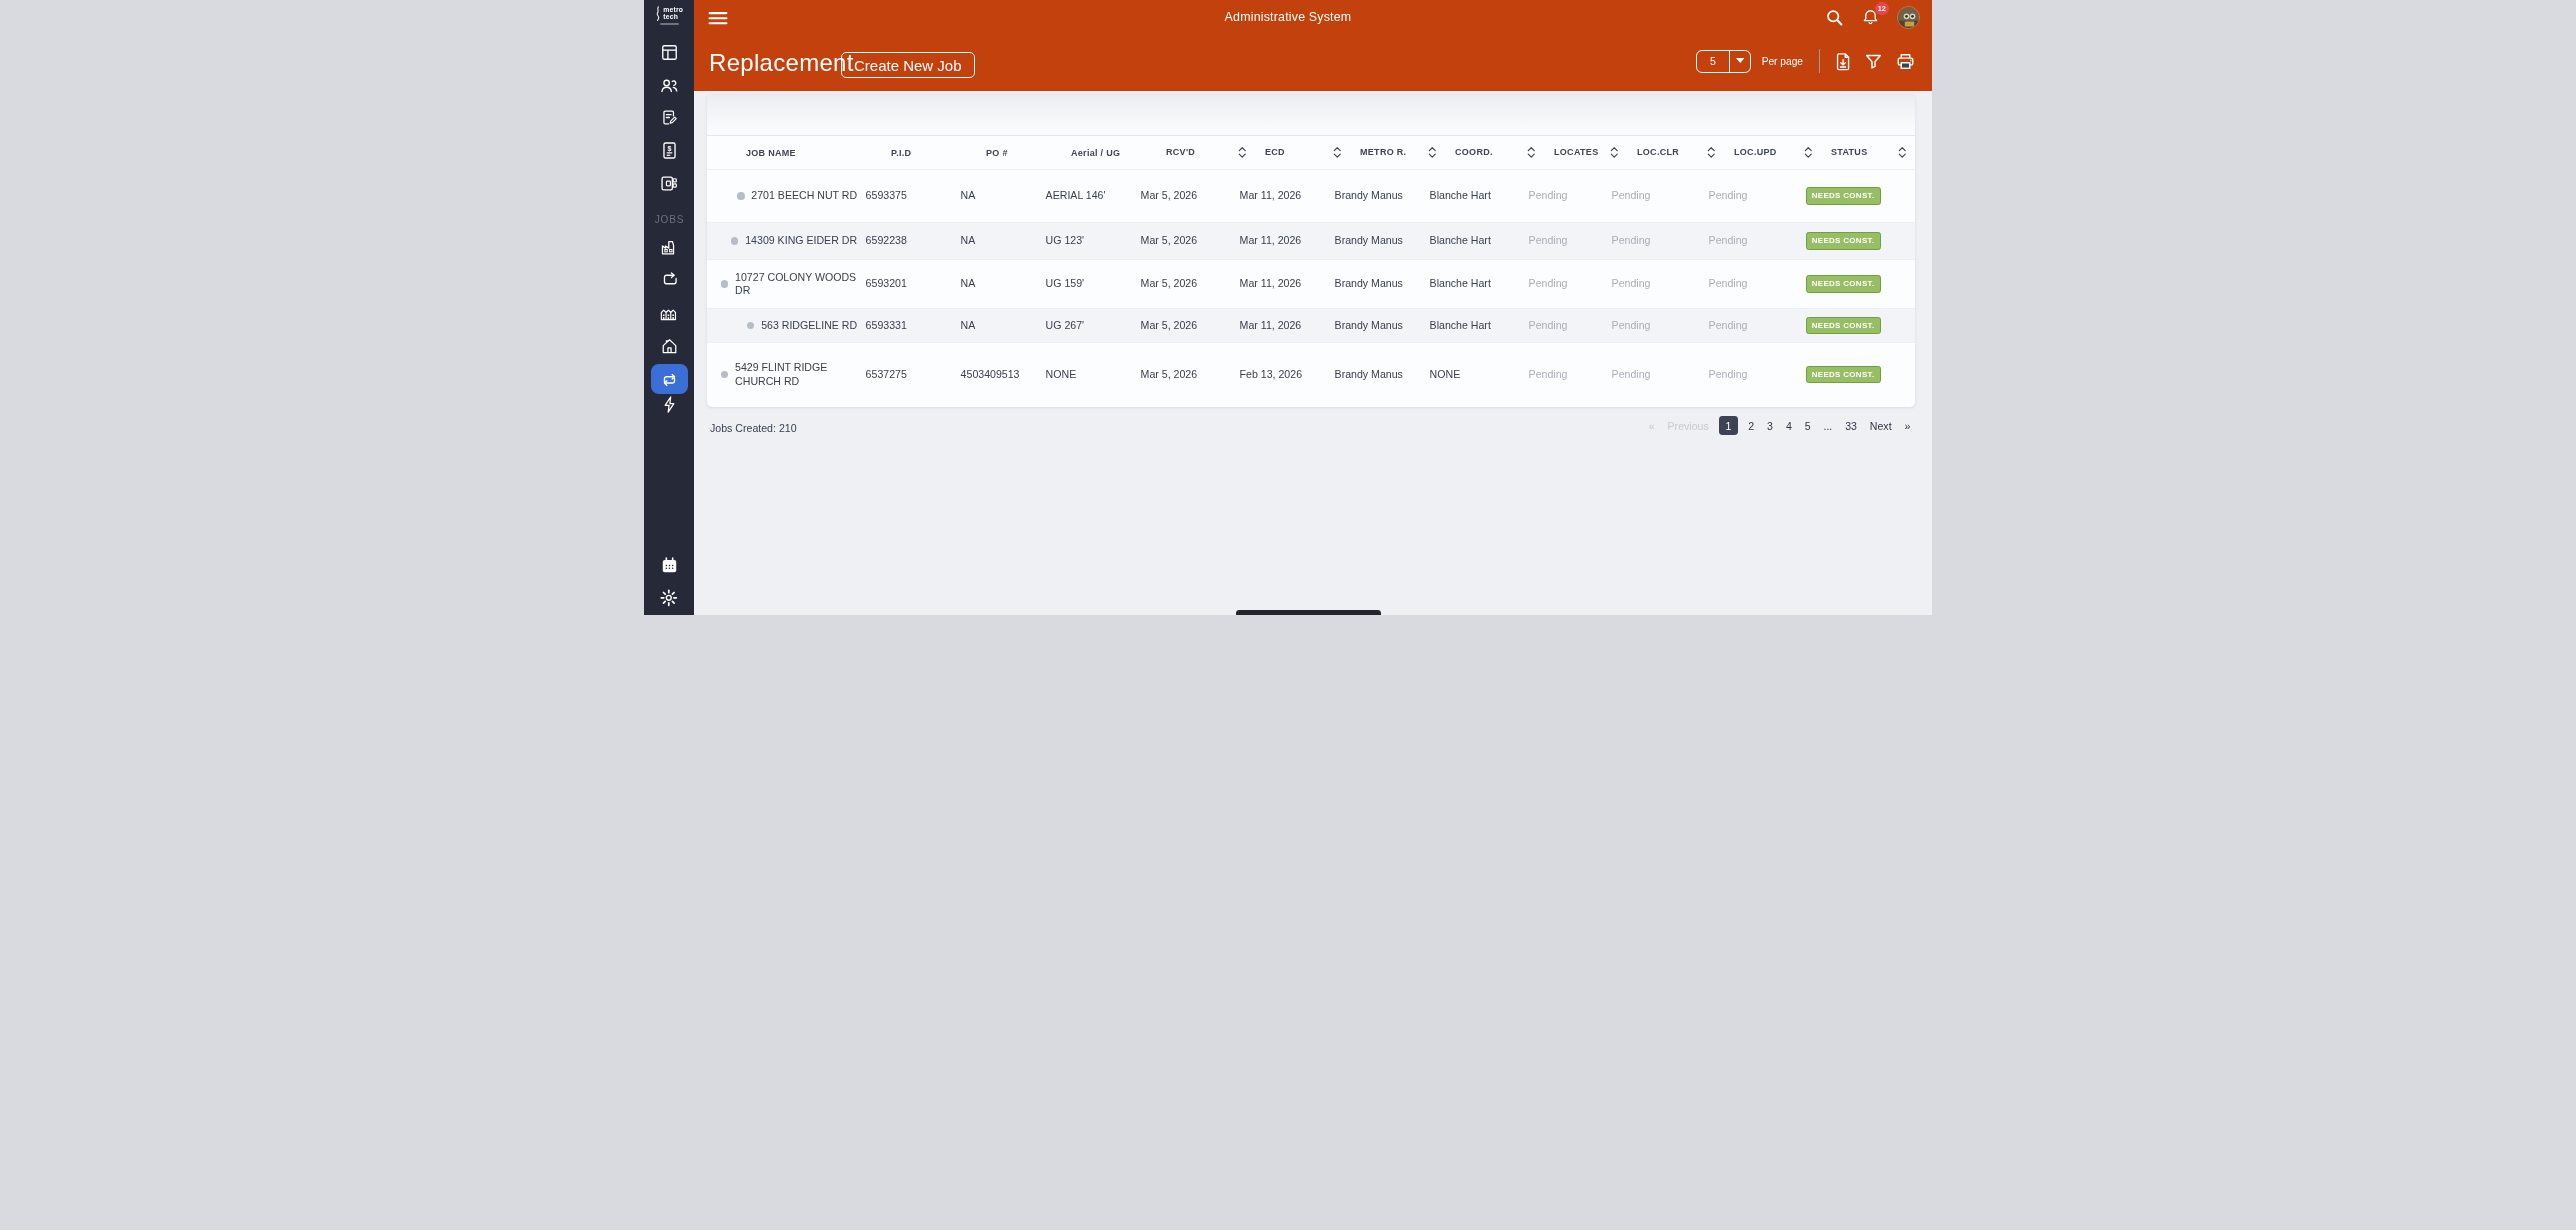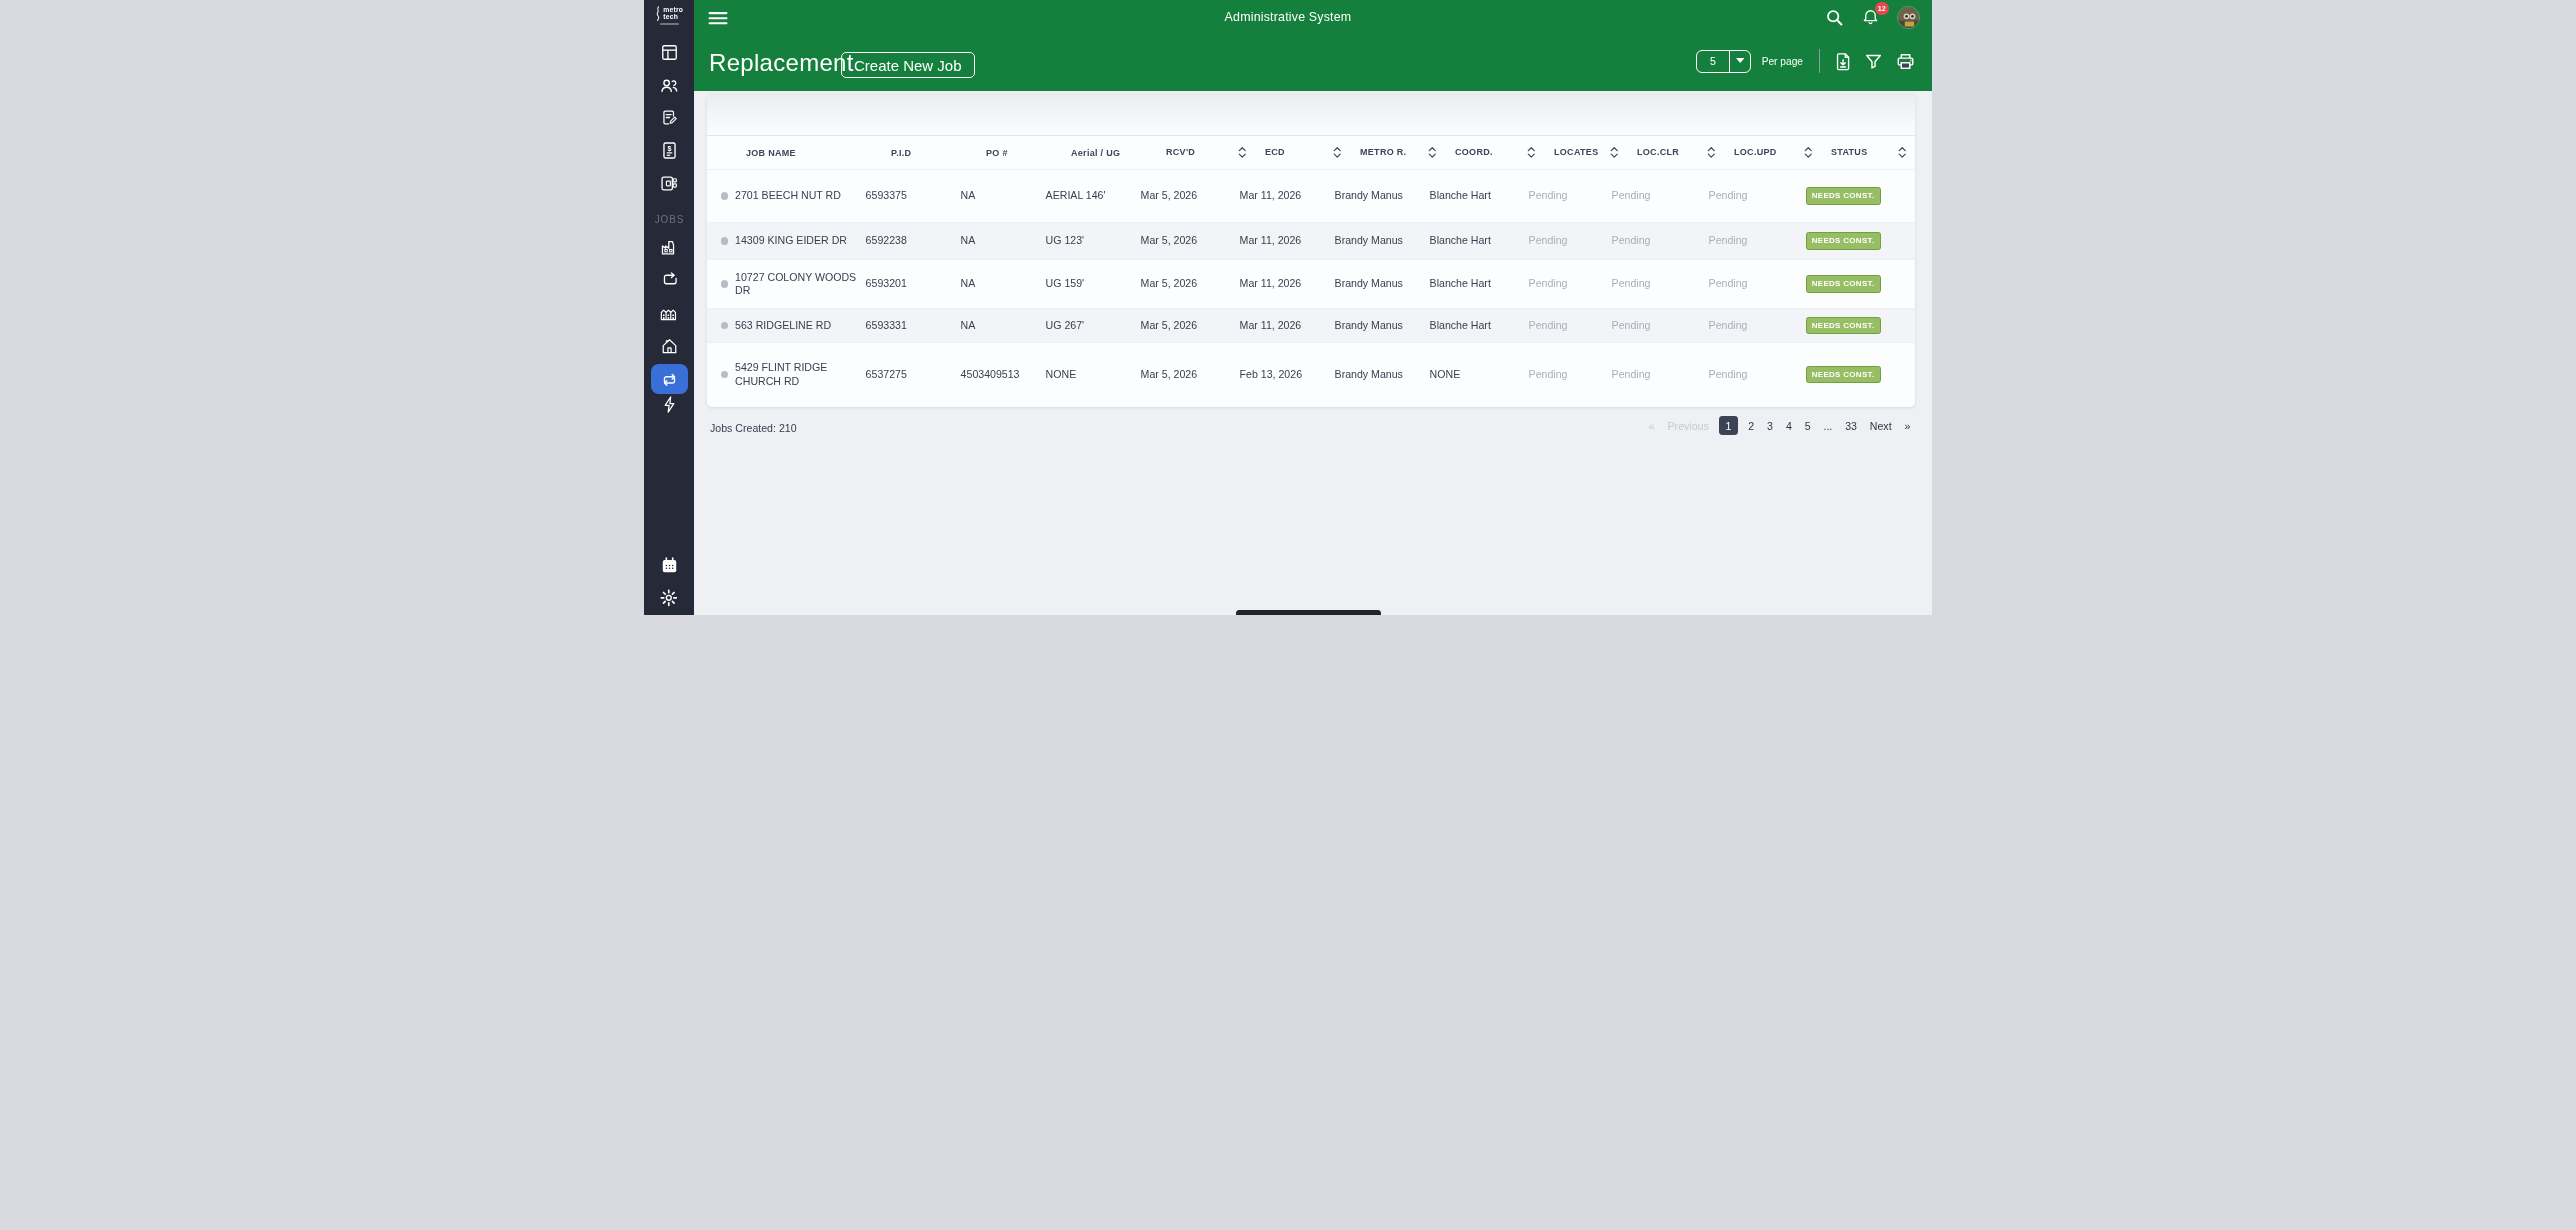--- a/index.html
+++ b/index.html
@@ -1,20 +1,20 @@
 <!DOCTYPE html>
 <html style="font-size:13.6px"><head>
 <meta charset="utf-8">
 <style>
   html,body{margin:0;padding:0;background:#d8dadf;}
   *{box-sizing:border-box;font-family:"Liberation Sans","DejaVu Sans",sans-serif;}
   .screen{position:relative;width:1288px;height:615px;overflow:hidden;background:#eef0f3;margin:0 auto;}
 
   
-  .topband{position:absolute;top:0;left:0;right:0;height:91px;background:#15803d;}
+  .topband{position:absolute;top:0;left:0;right:0;height:91px;background:#c2410c;}
   .hamburger{position:absolute;left:63px;top:7.7px;width:22px;height:20.4px;background:none;border:none;cursor:pointer;padding:0;}
   .apptitle{position:absolute;top:10.2px;left:0;right:0;text-align:center;color:#fff;font-size:12.4px;letter-spacing:0.2px;}
   .topicons{position:absolute;right:12px;top:5.1px;height:24px;display:flex;align-items:center;gap:17px;}
   .bellwrap{position:relative;}
   .notifbadge{position:absolute;top:-6px;right:-8.5px;min-width:13.6px;height:13.6px;border-radius:7.7px;background:#e5484d;color:#fff;font-size:7.2px;font-weight:bold;display:flex;align-items:center;justify-content:center;padding:0 2.6px;}
   .avatar{width:23px;height:23px;border-radius:50%;overflow:hidden;border:0.9px solid rgba(255,255,255,.25);}
   .pagetitle{position:absolute;left:65px;top:49px;margin:0;color:#fff;font-size:24px;font-weight:500;letter-spacing:0.3px;}
   .createbtn{position:absolute;left:197px;top:52px;height:26.4px;padding:0 12px;background:transparent;border:0.9px solid #fff;border-radius:5.1px;color:#fff;font-size:15px;cursor:pointer;}
   .ppgroup{position:absolute;right:17px;top:49px;display:flex;align-items:center;}
   .ppselect{display:flex;align-items:stretch;width:55px;height:23px;border:1.2px solid #fff;border-radius:6px;color:#fff;cursor:pointer;}
@@ -46,21 +46,21 @@
   .grid{display:grid;grid-template-columns:145px 95px 85px 95px 99px 95px 95px 99px 83px 97px 97px 1fr;align-items:center;padding:0 6.8px 0 13.6px;}
   .thead{height:34px;border-bottom:0.9px solid #eef0f3;padding-left:39px;}
   .th{display:flex;align-items:center;justify-content:space-between;color:#3f4456;font-size:9px;font-weight:bold;letter-spacing:0.3px;padding-right:19px;}
   .th.nosort{padding-right:0;}
   .th:last-child{padding-right:1.7px;}
   .trow{font-size:10.6px;color:#3a4050;border-bottom:0.9px solid #edeff2;cursor:pointer;}
   .trow:last-child{border-bottom:none;}
   .trow.stripe{background:#f3f4f7;}
   .trow .cell{padding-right:8.5px;line-height:1.25;}
   .trow .muted{color:#a9aeb8;}
-  .jobcell{display:flex;align-items:center;gap:6.8px;font-weight:500;}
+  .jobcell{display:flex;align-items:center;gap:6.8px;font-weight:500;justify-content:flex-end;}
   .dot{flex:0 0 auto;width:7.7px;height:7.7px;border-radius:50%;background:#b7bdc7;}
   .badge{display:inline-block;background:#97bd65;border:0.9px solid #70a13f;color:#fff;font-size:8px;font-weight:bold;letter-spacing:0.3px;padding:2.6px 5.1px;border-radius:2.6px;}
   .r0{height:53px;} .r1{height:37px;} .r2{height:49px;} .r3{height:34px;} .r4{height:63px;}
 
   
   .jobscreated{position:absolute;left:66px;top:422px;font-size:10.6px;color:#3a4050;}
   .pagination{position:absolute;right:19px;top:416px;display:flex;align-items:center;gap:7.7px;font-size:10.6px;color:#2f3547;}
   .pagination .dim{color:#c6cad2;}
   .pgitem{padding:1.7px 2.6px;cursor:pointer;}
   .pgitem.activebox{width:19px;height:19px;padding:0;background:#3d4254;color:#fff;border-radius:3.4px;display:flex;align-items:center;justify-content:center;}

